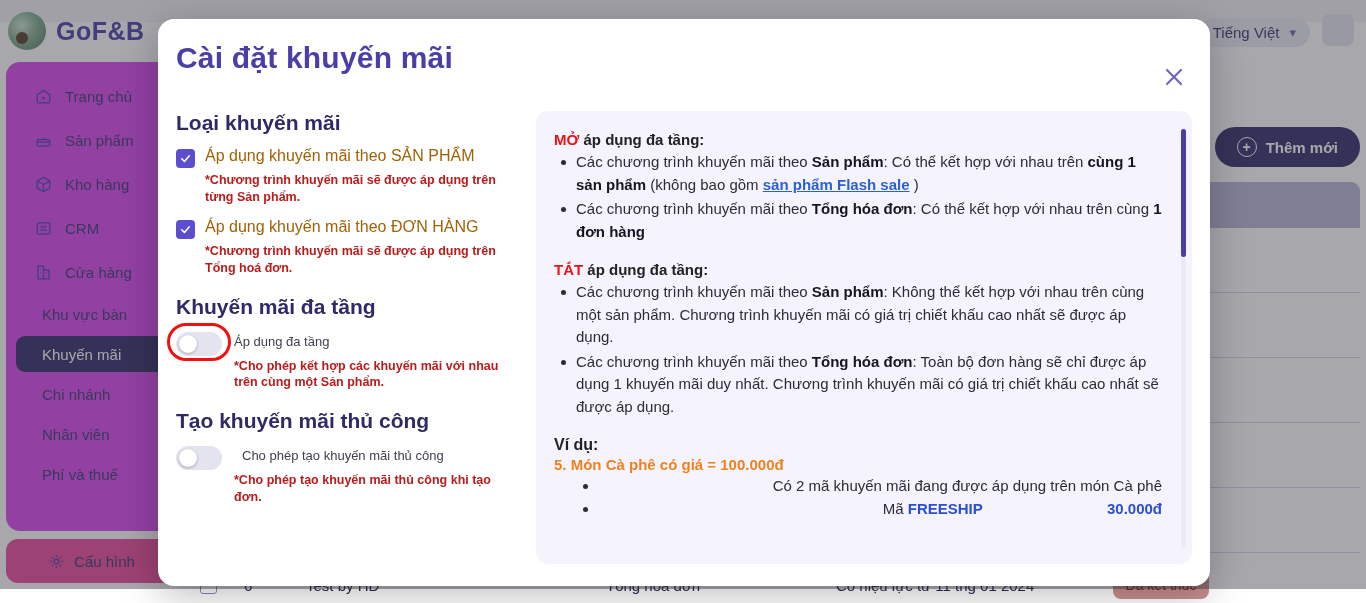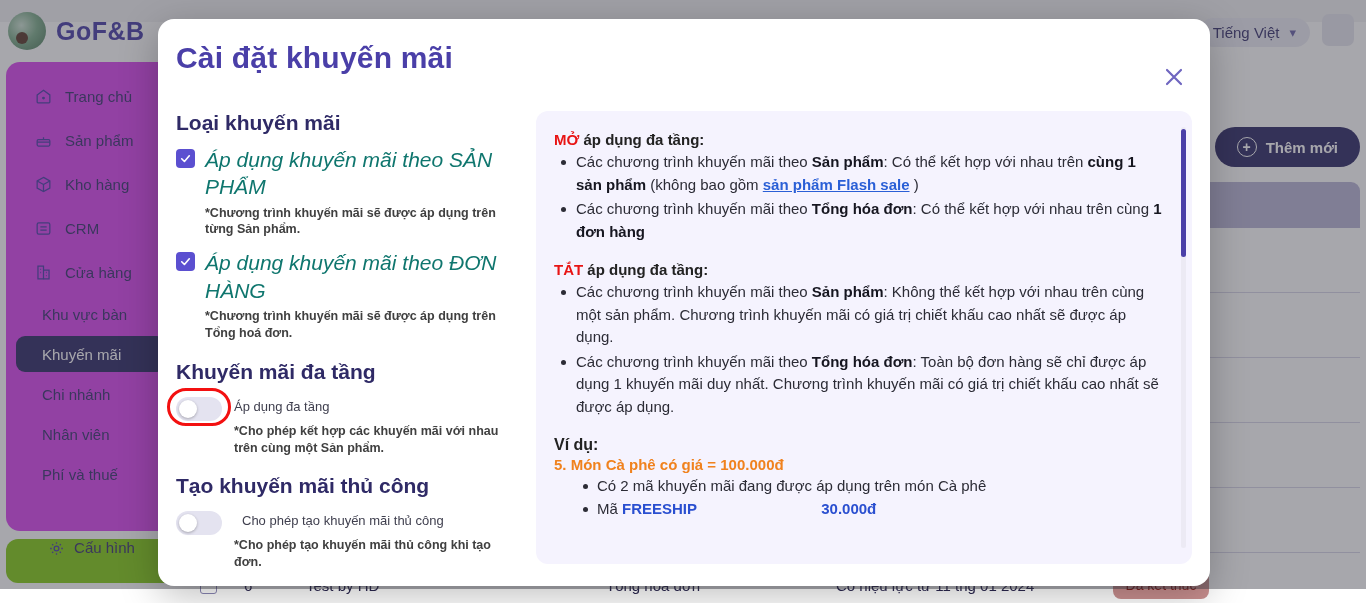--- a/index.html
+++ b/index.html
@@ -60,22 +60,22 @@
     display: flex; align-items: center; gap: 12px;
     height: 40px; padding: 0 0 0 18px; font-size: 15px; color: #3a3470;
     margin: 4px 10px; border-radius: 9px;
   }
   .nav-item.sub { padding-left: 26px; height: 36px; }
   .nav-item.active { background: #2f2a66; color: #ffffff; }
   .nav-ic { width: 19px; height: 19px; flex: none; color: #4a3fa8; display: flex; align-items: center; justify-content: center; }
   .nav-ic svg { width: 19px; height: 19px; }
   .config-btn {
     position: absolute; left: 6px; bottom: 6px; width: 170px; height: 44px;
-    background: #84cc16; border-radius: 12px;
-    display: flex; align-items: flex-start; justify-content: center; gap: 8px;
+    background: #ec4899; border-radius: 12px;
+    display: flex; align-items: center; justify-content: center; gap: 8px;
     font-size: 15px; color: #3a3470;
   }
 
   
   .content { position: absolute; left: 182px; top: 62px; right: 6px; bottom: 0; }
   .bcrumb {
     position: absolute; left: 0; top: 14px; height: 34px;
     display: flex; align-items: center; gap: 8px;
     font-size: 16px; color: #3a3470;
   }
@@ -148,23 +148,23 @@
 
   .sec-h {
     font-size: 21px; font-weight: bold; color: #2f2a66; margin-bottom: 11px;
   }
   .opt-row { display: flex; gap: 10px; margin-bottom: 4px; }
   .cbx {
     width: 19px; height: 19px; border-radius: 4px; background: #5b4fd0;
     display: flex; align-items: center; justify-content: center; flex: none; margin-top: 3px;
   }
   .cbx svg { width: 13px; height: 13px; }
-  .opt-label { font-size: 21px; color: #0f766e; line-height: 1.3; font-style: italic; }
+  .opt-label { font-size: 16px; color: #a16207; line-height: 1.3; }
   .note {
-    font-size: 12.5px; font-weight: bold; color: #404040; line-height: 1.35;
+    font-size: 12.5px; font-weight: bold; color: #b91c1c; line-height: 1.35;
     margin: 1px 0 0 29px;
   }
 
   .sec-gap { margin-top: 18px; }
 
   .toggle-row { display: flex; align-items: flex-start; gap: 12px; position: relative; }
   .tg {
     width: 46px; height: 24px; border-radius: 13px; background: #e4e3f0;
     position: relative; flex: none; margin-top: 2px;
   }
@@ -190,21 +190,21 @@
   .rul li::before {
     content: ""; position: absolute; left: 3px; top: 9px;
     width: 5px; height: 5px; border-radius: 50%; background: #2c2c36;
   }
   .rul li b { font-weight: bold; color: #161620; }
   .lnk { color: #2a5fd6; text-decoration: underline; font-weight: bold; }
   .blk-gap { height: 16px; }
   .ex-h { font-size: 16px; font-weight: bold; color: #222; }
   .ex-item { font-size: 15px; font-weight: bold; color: #f0821e; margin-top: 2px; }
   .sub-ul { list-style: none; margin: 2px 0 0 26px; }
-  .sub-ul li { position: relative; padding-left: 17px; font-size: 15px; color: #2c2c36; line-height: 1.5; }
+  .sub-ul li { position: relative; padding-left: 17px; font-size: 15px; color: #2c2c36; line-height: 1.5; text-align: right; }
   .sub-ul li::before {
     content: ""; position: absolute; left: 3px; top: 9px;
     width: 5px; height: 5px; border-radius: 50%; background: #2c2c36;
   }
   .code-blue { color: #2a4fd0; font-weight: bold; }
 
   .vscroll {
     position: absolute; right: 6px; top: 16px; bottom: 16px; width: 5px;
     background: #eceaf4; border-radius: 3px;
   }

